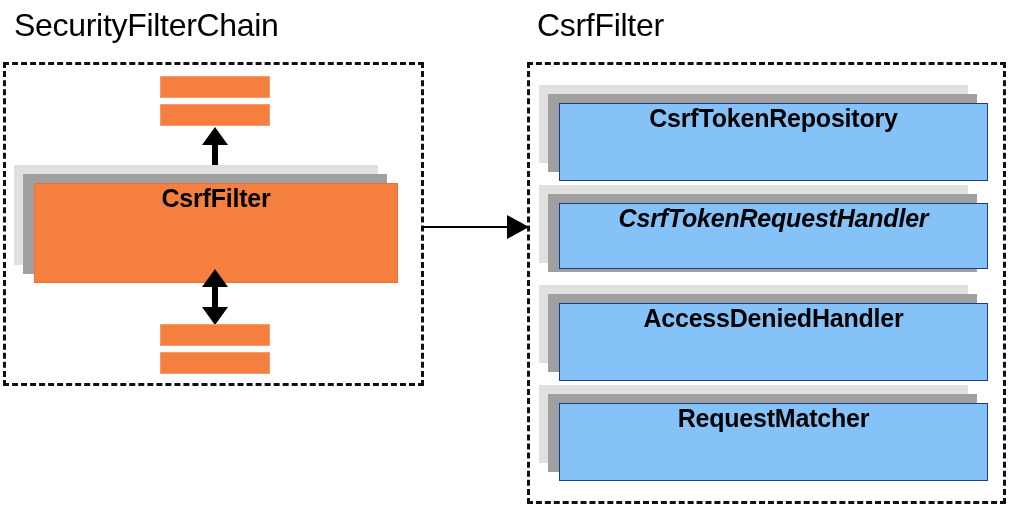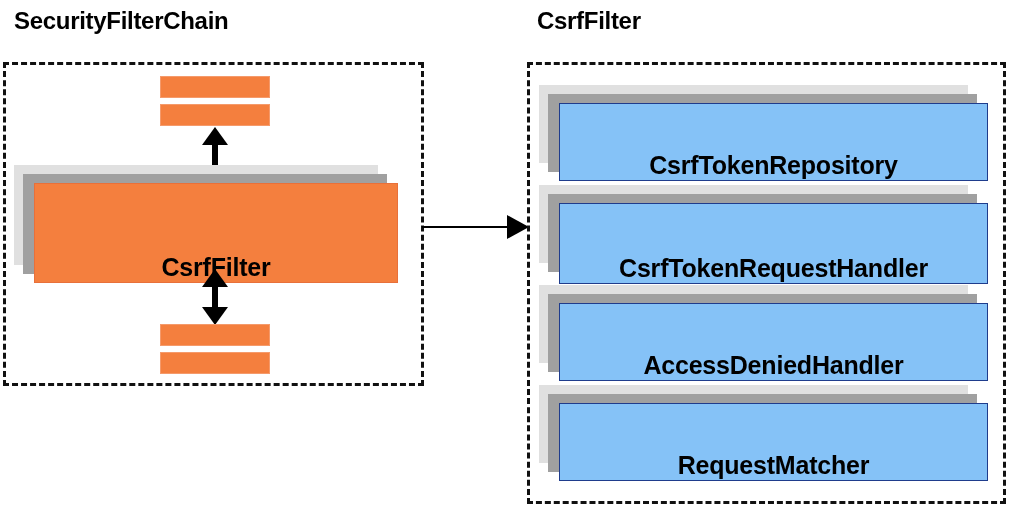--- a/index.html
+++ b/index.html
@@ -18,22 +18,22 @@
     position: absolute;
     left: 0;
     top: 0;
     width: 1010px;
     height: 505px;
   }
 
   
   .panel-title {
     position: absolute;
-    font-size: 24px;
-    font-weight: bold;
+    font-size: 32px;
+    font-weight: normal;
     color: #000000;
     letter-spacing: -0.3px;
     white-space: nowrap;
     line-height: 1;
   }
   #title-left  { left: 14px;  top: 9px; }
   #title-right { left: 537px; top: 9px; }
 
   
   .dashed-panel {
@@ -53,21 +53,21 @@
   .card .shade-near,
   .card .face {
     position: absolute;
     box-sizing: border-box;
   }
   .card .shade-far  { background: #e0e0e0; left: 0px;  top: 0px; }
   .card .shade-near { background: #a0a0a0; left: 9px;  top: 9px; }
   .card .face {
     left: 20px; top: 18px;
     display: flex;
-    align-items: flex-end;
+    align-items: flex-start;
     justify-content: center;
   }
   .card .label {
     font-size: 25px;
     font-weight: bold;
     color: #000000;
     white-space: nowrap;
     letter-spacing: -0.2px;
   }
 
@@ -188,21 +188,21 @@
     <div class="shade-far" style="width:429px; height:78px;"></div>
     <div class="shade-near" style="width:429px; height:78px;"></div>
     <div class="face" style="width:429px; height:78px;">
       <span class="label">CsrfTokenRepository</span>
     </div>
   </div>
 
   <div class="card card-blue" style="left:539px; top:185px; width:450px; height:96px;">
     <div class="shade-far" style="width:429px; height:78px;"></div>
     <div class="shade-near" style="width:429px; height:78px;"></div>
-    <div class="face" style="width:429px; height:81px;">
+    <div class="face" style="width:429px; height:66px;font-style:italic;">
       <span class="label">CsrfTokenRequestHandler</span>
     </div>
   </div>
 
   <div class="card card-blue" style="left:539px; top:385px; width:450px; height:96px;">
     <div class="shade-far" style="width:429px; height:78px;"></div>
     <div class="shade-near" style="width:429px; height:78px;"></div>
     <div class="face" style="width:429px; height:78px;">
       <span class="label">RequestMatcher</span>
     </div>

